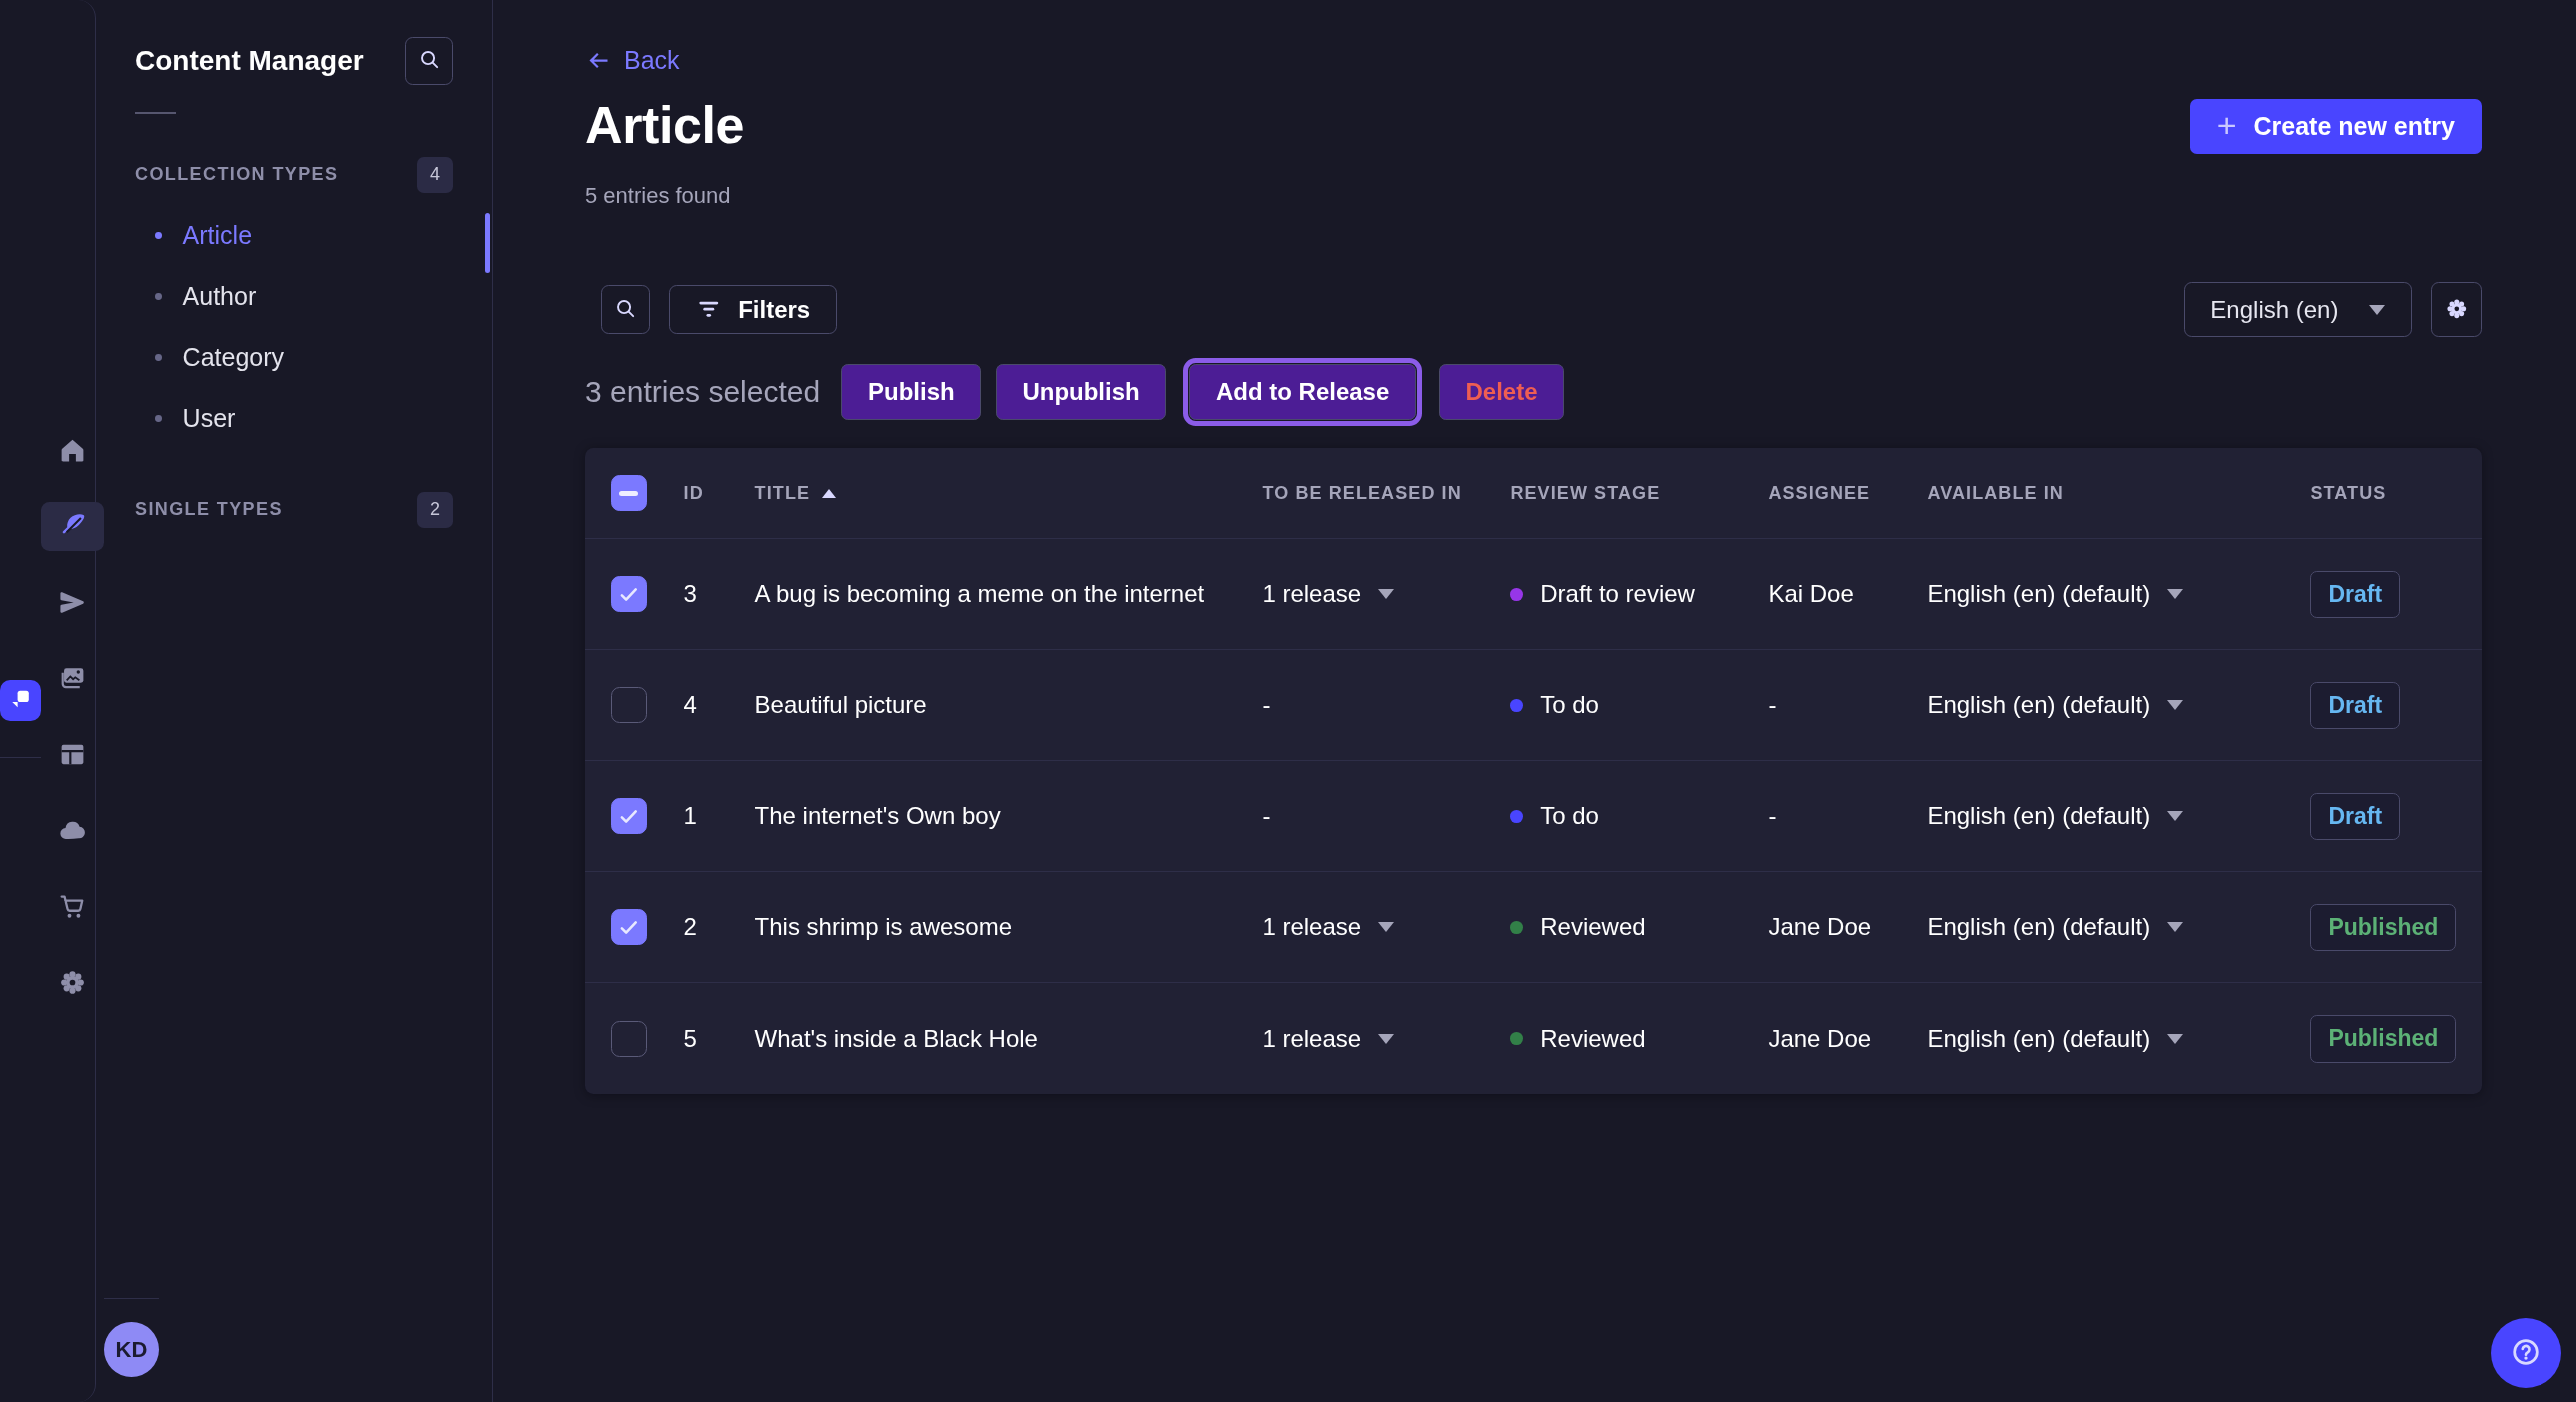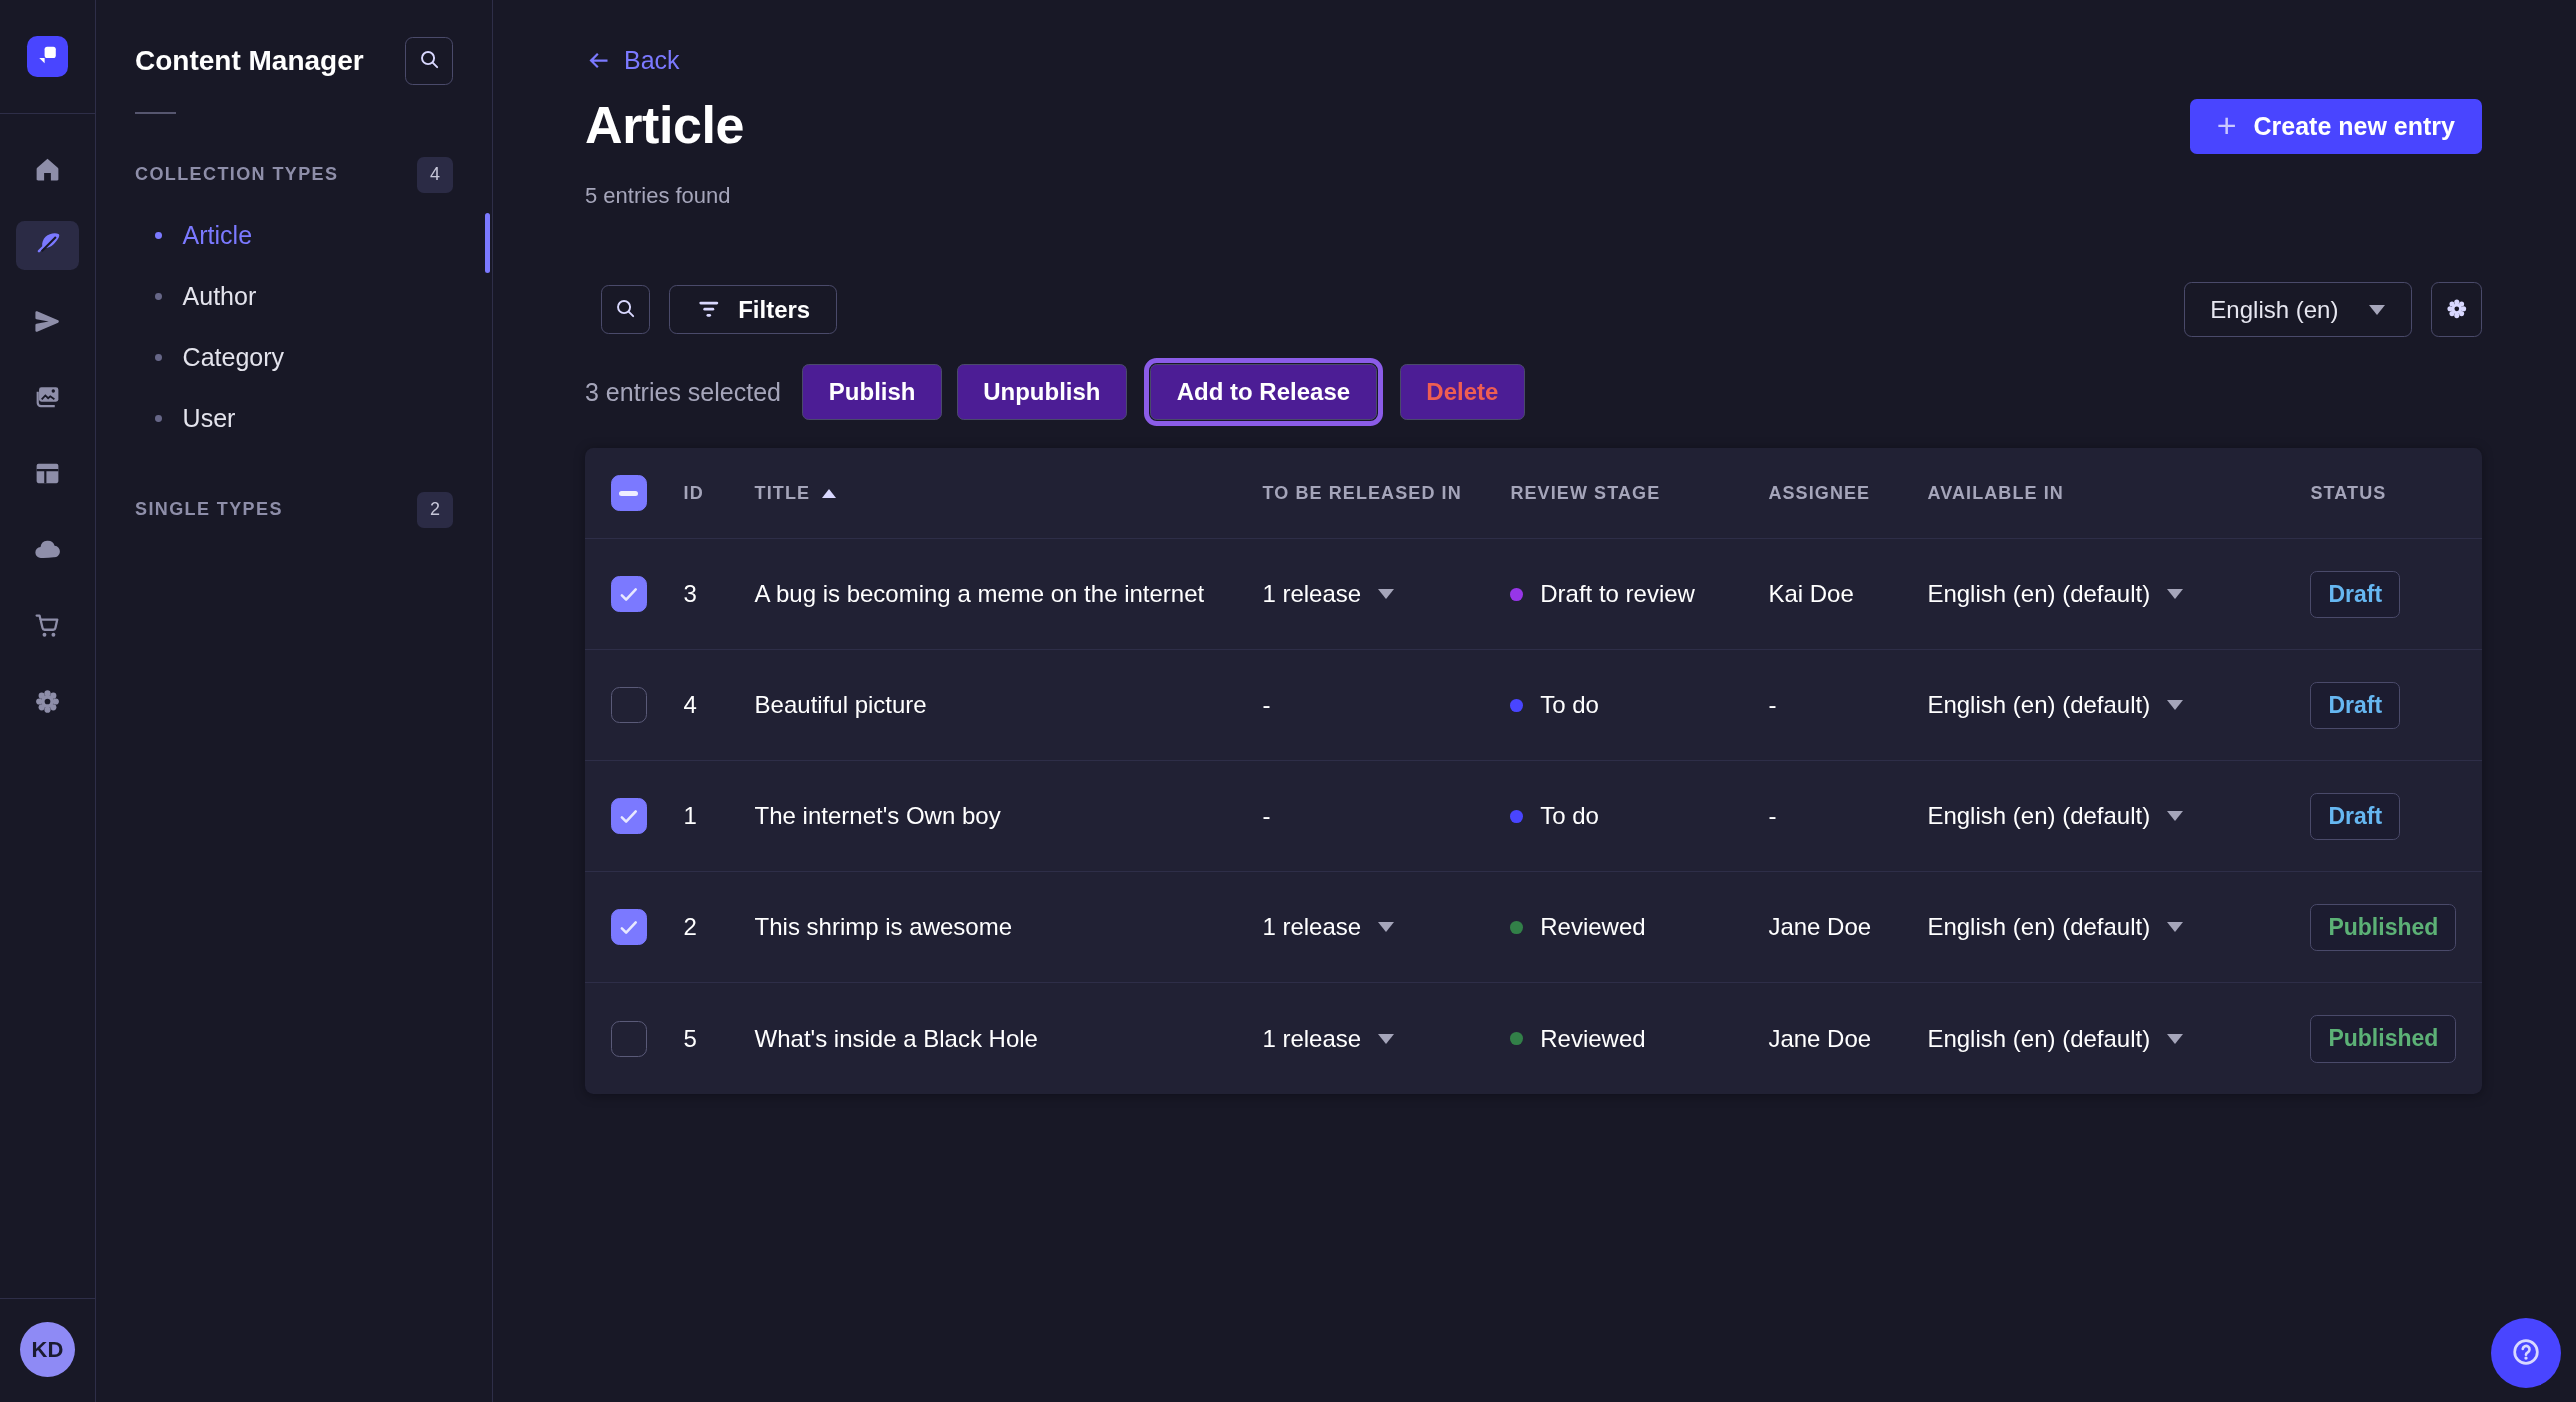--- a/index.html
+++ b/index.html
@@ -7,21 +7,21 @@
     --ctrl-border:#4a4a6a; --txt:#ffffff; --muted:#a5a5ba; --dim:#8e8ea9;
     --primary:#4945ff; --primary-light:#7b79ff; --ring:#8b5ce8;
     --danger:#ee5e52; --success:#5cb176; --draft:#66b7f1;
   }
   *{box-sizing:border-box; margin:0; padding:0;}
   html,body{width:2576px;height:1402px;overflow:hidden;}
   body{background:var(--bg); color:var(--txt); font-family:"Liberation Sans", sans-serif;}
   .app{display:flex; width:100%; height:100%; position:relative;}
 
   
-  .rail{width:96px; border-right:0.9px solid var(--line); display:flex; flex-direction:column; align-items:center; flex-shrink:0;}
+  .rail{width:96px; border-right:0.9px solid var(--line); display:flex; flex-direction:row; align-items:center; flex-shrink:0;border-radius:18px;}
   .rail-logo-wrap{height:114px; width:100%; display:flex; align-items:center; justify-content:center; border-bottom:0.9px solid var(--line);}
   .rail-logo{width:41px;height:41px;border-radius:10.2px;background:var(--primary);border:none;display:flex;align-items:center;justify-content:center;cursor:pointer;}
   .rail-nav{padding-top:31px; display:flex; flex-direction:column; gap:27px; align-items:center;}
   .rail-btn{width:63px;height:49px;border-radius:8.5px;background:transparent;border:none;display:flex;align-items:center;justify-content:center;color:var(--dim);cursor:pointer;}
   .rail-btn.active{background:#2b2b45;color:var(--primary-light);}
   .rail-bottom{margin-top:auto;width:100%;border-top:0.9px solid var(--line);padding:23px 0 25px;display:flex;justify-content:center;}
   .avatar{width:55px;height:55px;border-radius:50%;background:#8e8af5;color:#1b1b30;font-weight:700;font-size:22px;display:flex;align-items:center;justify-content:center;cursor:pointer;}
 
   
   .sidebar{width:397px;border-right:0.9px solid var(--line);padding:0 39px;position:relative;flex-shrink:0;}
@@ -52,21 +52,21 @@
   .toolbar{display:flex;justify-content:space-between;align-items:center;margin-top:73px;padding-left:16px;}
   .tb-left,.tb-right{display:flex;gap:19px;align-items:center;}
   .icon-btn{width:49px;height:49px;border:0.9px solid var(--ctrl-border);border-radius:7.7px;background:transparent;color:#d9d8ff;display:flex;align-items:center;justify-content:center;cursor:pointer;}
   .icon-btn.tall{height:55px;width:51px;}
   .filters-btn{height:49px;border:0.9px solid var(--ctrl-border);border-radius:7.7px;background:transparent;padding:0 25.6px;display:flex;align-items:center;gap:17px;color:#fff;font-size:24px;font-weight:600;cursor:pointer;font-family:inherit;}
   .filters-btn svg{color:#d9d8ff;}
   .locale-select{height:55px;border:0.9px solid var(--ctrl-border);border-radius:7.7px;background:transparent;padding:0 25.6px;display:flex;align-items:center;gap:31px;font-size:24px;color:#e6e6f0;cursor:pointer;font-family:inherit;}
   .caret{width:0;height:0;border-left:8.5px solid transparent;border-right:8.5px solid transparent;border-top:10.2px solid #a5a5ba;}
 
   .selection-row{margin-top:27px;display:flex;align-items:center;gap:14.5px;}
-  .sel-text{font-size:25px;color:var(--muted);margin-right:6.8px;}
+  .sel-text{font-size:30px;color:var(--muted);margin-right:6.8px;}
   .action-btn{height:56px;background:#4c1d95;border:0.9px solid var(--ctrl-border);border-radius:6.8px;padding:0 25.6px;color:#fff;font-size:24px;font-weight:600;cursor:pointer;font-family:inherit;}
   .action-btn.release{outline:5.1px solid var(--ring);outline-offset:1.7px;margin:0 8.5px;}
   .action-btn.delete{color:var(--danger);}
 
   
   .table-card{margin-top:28px;background:var(--card);border-radius:8.5px;box-shadow:0 1.7px 10.2px rgba(3,3,10,.35);}
   .grid-row{display:grid;grid-template-columns:73px 71px 1fr 248px 258px 159px 383px 146px;align-items:center;padding:0 25.6px;}
   .thead{height:91px;border-bottom:0.9px solid var(--line);}
   .th{font-size:18px;font-weight:700;letter-spacing:1.1px;color:var(--muted);display:flex;align-items:center;gap:12px;}
   .sort-asc{width:0;height:0;border-left:7.7px solid transparent;border-right:7.7px solid transparent;border-bottom:9.4px solid #d9d8ff;}

